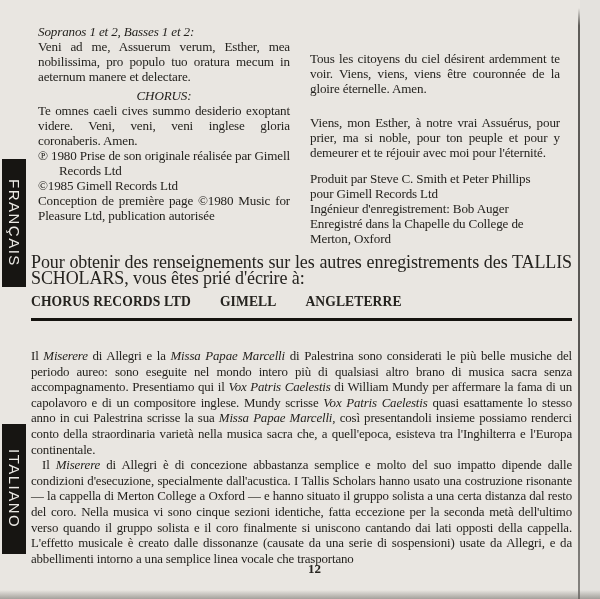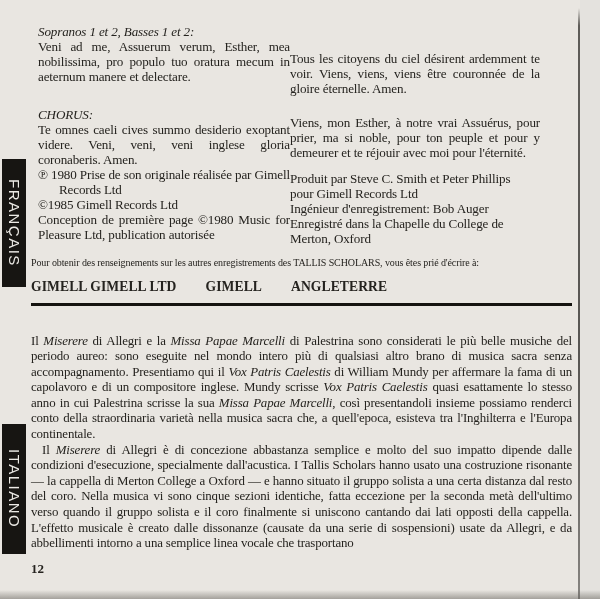--- a/index.html
+++ b/index.html
@@ -6,47 +6,47 @@
   body { width:600px; height:599px; }
   .page {
     position:relative; width:600px; height:599px; overflow:hidden;
     background: var(--page-bg, #e9e6e1);
     color: var(--ink, #25231f);
     font-family: "Liberation Serif", serif;
   }
   .content { position:absolute; left:31px; top:0; width:541px; }
 
   
-  .fr-cols { display:flex; margin:24px 0 0 7px; }
+  .fr-cols { display:flex; gap:20px; margin:24px 0 0 7px; }
   .fr-col { width:252px; }
   .fr-col.right { width:250px; }
   .fr { font-size:13.1px; line-height:15px; letter-spacing:-0.15px; margin:0; }
   .just { text-align:justify; }
   .fr-head { font-style:italic; }
   .m-top4  { }
-  .m-top14 { margin-top:23px; }
+  .m-top14 { margin-top:4px;text-align:center; }
   .m-top10 { }
   .m-top19 { margin-top:19px; }
   .m-top27 { margin-top:27px; }
   .m-top11 { margin-top:11px; }
   .hang { padding-left:21px; text-indent:-21px; }
   .pre { white-space:pre-line; }
 
   
-  .contact { font-size:10px; line-height:15.5px; margin:9px 0 0 0; text-align:justify; letter-spacing:-0.1px; }
+  .contact { font-size:18px; line-height:15.5px; margin:9px 0 0 0; text-align:justify; letter-spacing:-0.1px; }
   .address { display:flex; gap:29px; margin:8px 0 0 0; font-weight:bold; font-size:13.6px; letter-spacing:0.1px; }
   .rule { height:3px; background:var(--rule, #15130f); margin-top:8px; }
 
   
   .it-sec { margin-top:28px; }
   .it-para { font-size:12.9px; line-height:15.6px; text-align:justify; letter-spacing:-0.15px; margin:0; }
   .it-para i { font-style:italic; }
   .indent { text-indent:11px; }
 
-  .page-num { position:absolute; left:0; top:561px; width:541px; font-size:13px;font-weight:bold; }
+  .page-num { position:absolute; left:13px; top:561px; width:541px; text-align:center; font-size:13px;font-weight:bold; }
 
   
   .tab {
     position:absolute; left:2px; width:24px;
     background:var(--tab-bg, #171512); color:var(--tab-text, #eceae5);
     display:flex; align-items:center; justify-content:center;
   }
   .tab span {
     writing-mode: vertical-rl;
     font-family:"Liberation Sans", sans-serif;
@@ -97,21 +97,21 @@
 pour Gimell Records Ltd
 Ingénieur d'enregistrement: Bob Auger
 Enregistré dans la Chapelle du College de
 Merton, Oxford</p>
       </div>
     </div>
 
     <p class="contact">Pour obtenir des renseignements sur les autres enregistrements des TALLIS SCHOLARS, vous êtes prié d'écrire à:</p>
 
     <div class="address">
-      <span>GIMELL GIMELL LTD</span>
+      <span>CHORUS RECORDS LTD</span>
       <span>GIMELL</span>
       <span>ANGLETERRE</span>
     </div>
 
     <div class="rule"></div>
 
     <div class="it-sec">
       <p class="it-para"><span>Il </span><i>Miserere</i><span> di Allegri e la </span><i>Missa Papae Marcelli</i><span> di Palestrina sono considerati le più belle musiche del periodo aureo: sono eseguite nel mondo intero più di qualsiasi altro brano di musica sacra senza accompagnamento. Presentiamo qui il </span><i>Vox Patris Caelestis</i><span> di William Mundy per affermare la fama di un capolavoro e di un compositore inglese. Mundy scrisse </span><i>Vox Patris Caelestis</i><span> quasi esattamente lo stesso anno in cui Palestrina scrisse la sua </span><i>Missa Papae Marcelli</i><span>, così presentandoli insieme possiamo renderci conto della straordinaria varietà nella musica sacra che, a quell'epoca, esisteva tra l'Inghilterra e l'Europa continentale.</span></p>
       <p class="it-para indent"><span>Il </span><i>Miserere</i><span> di Allegri è di concezione abbastanza semplice e molto del suo impatto dipende dalle condizioni d'esecuzione, specialmente dall'acustica. I Tallis Scholars hanno usato una costruzione risonante — la cappella di Merton College a Oxford — e hanno situato il gruppo solista a una certa distanza dal resto del coro. Nella musica vi sono cinque sezioni identiche, fatta eccezione per la seconda metà dell'ultimo verso quando il gruppo solista e il coro finalmente si uniscono cantando dai lati opposti della cappella. L'effetto musicale è creato dalle dissonanze (causate da una serie di sospensioni) usate da Allegri, e da abbellimenti intorno a una semplice linea vocale che trasportano</span></p>
     </div>

